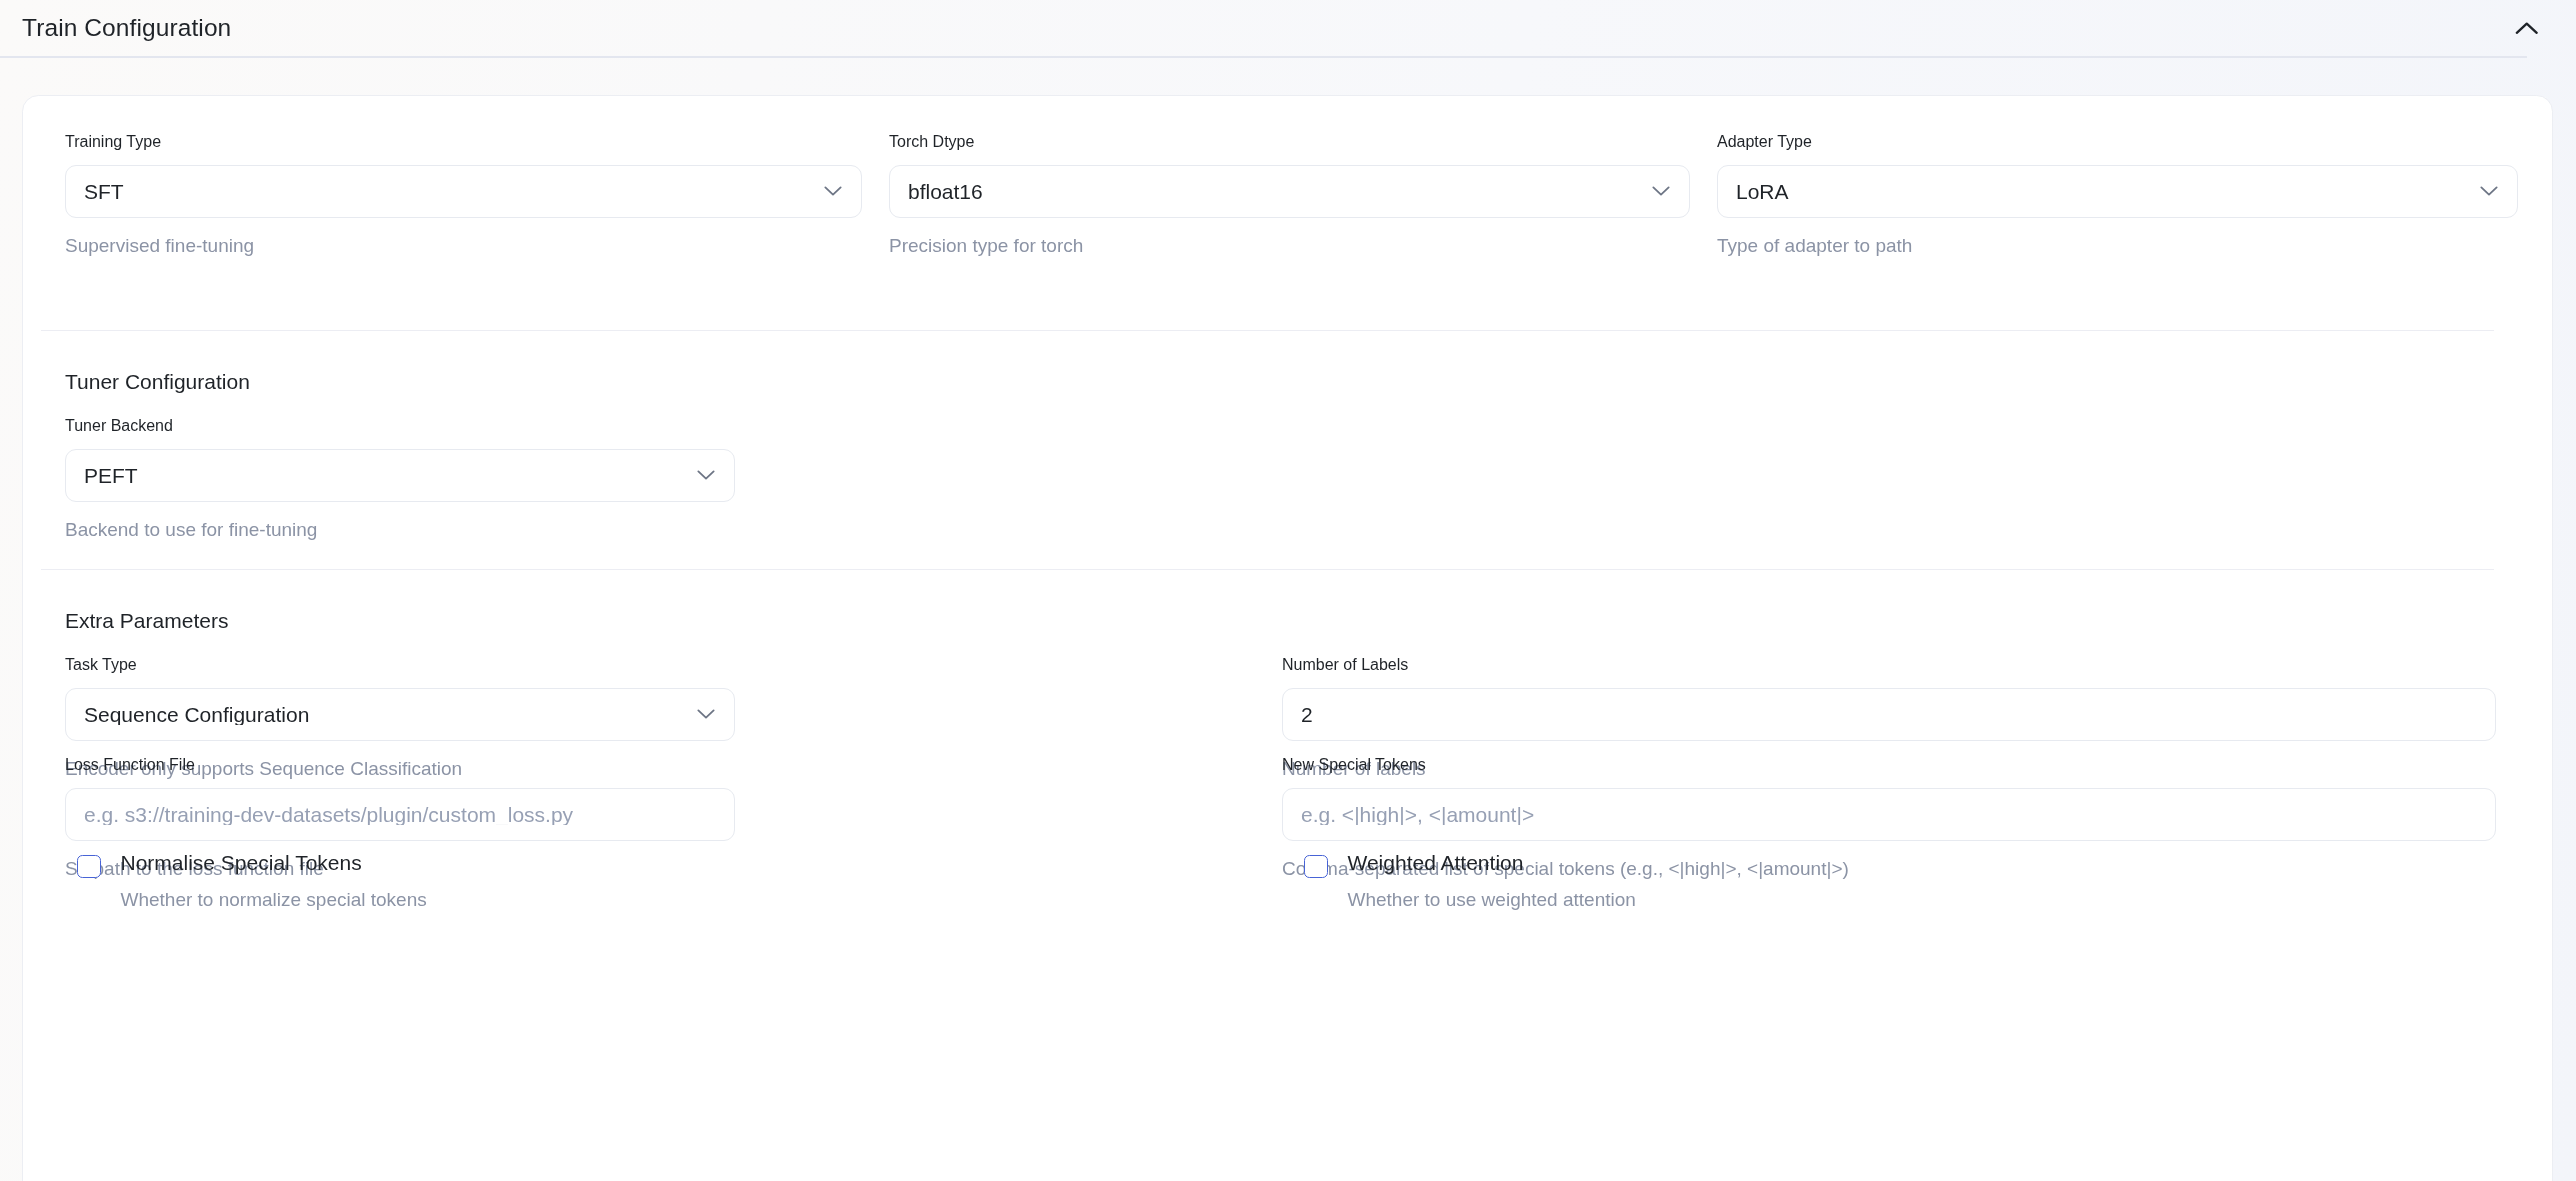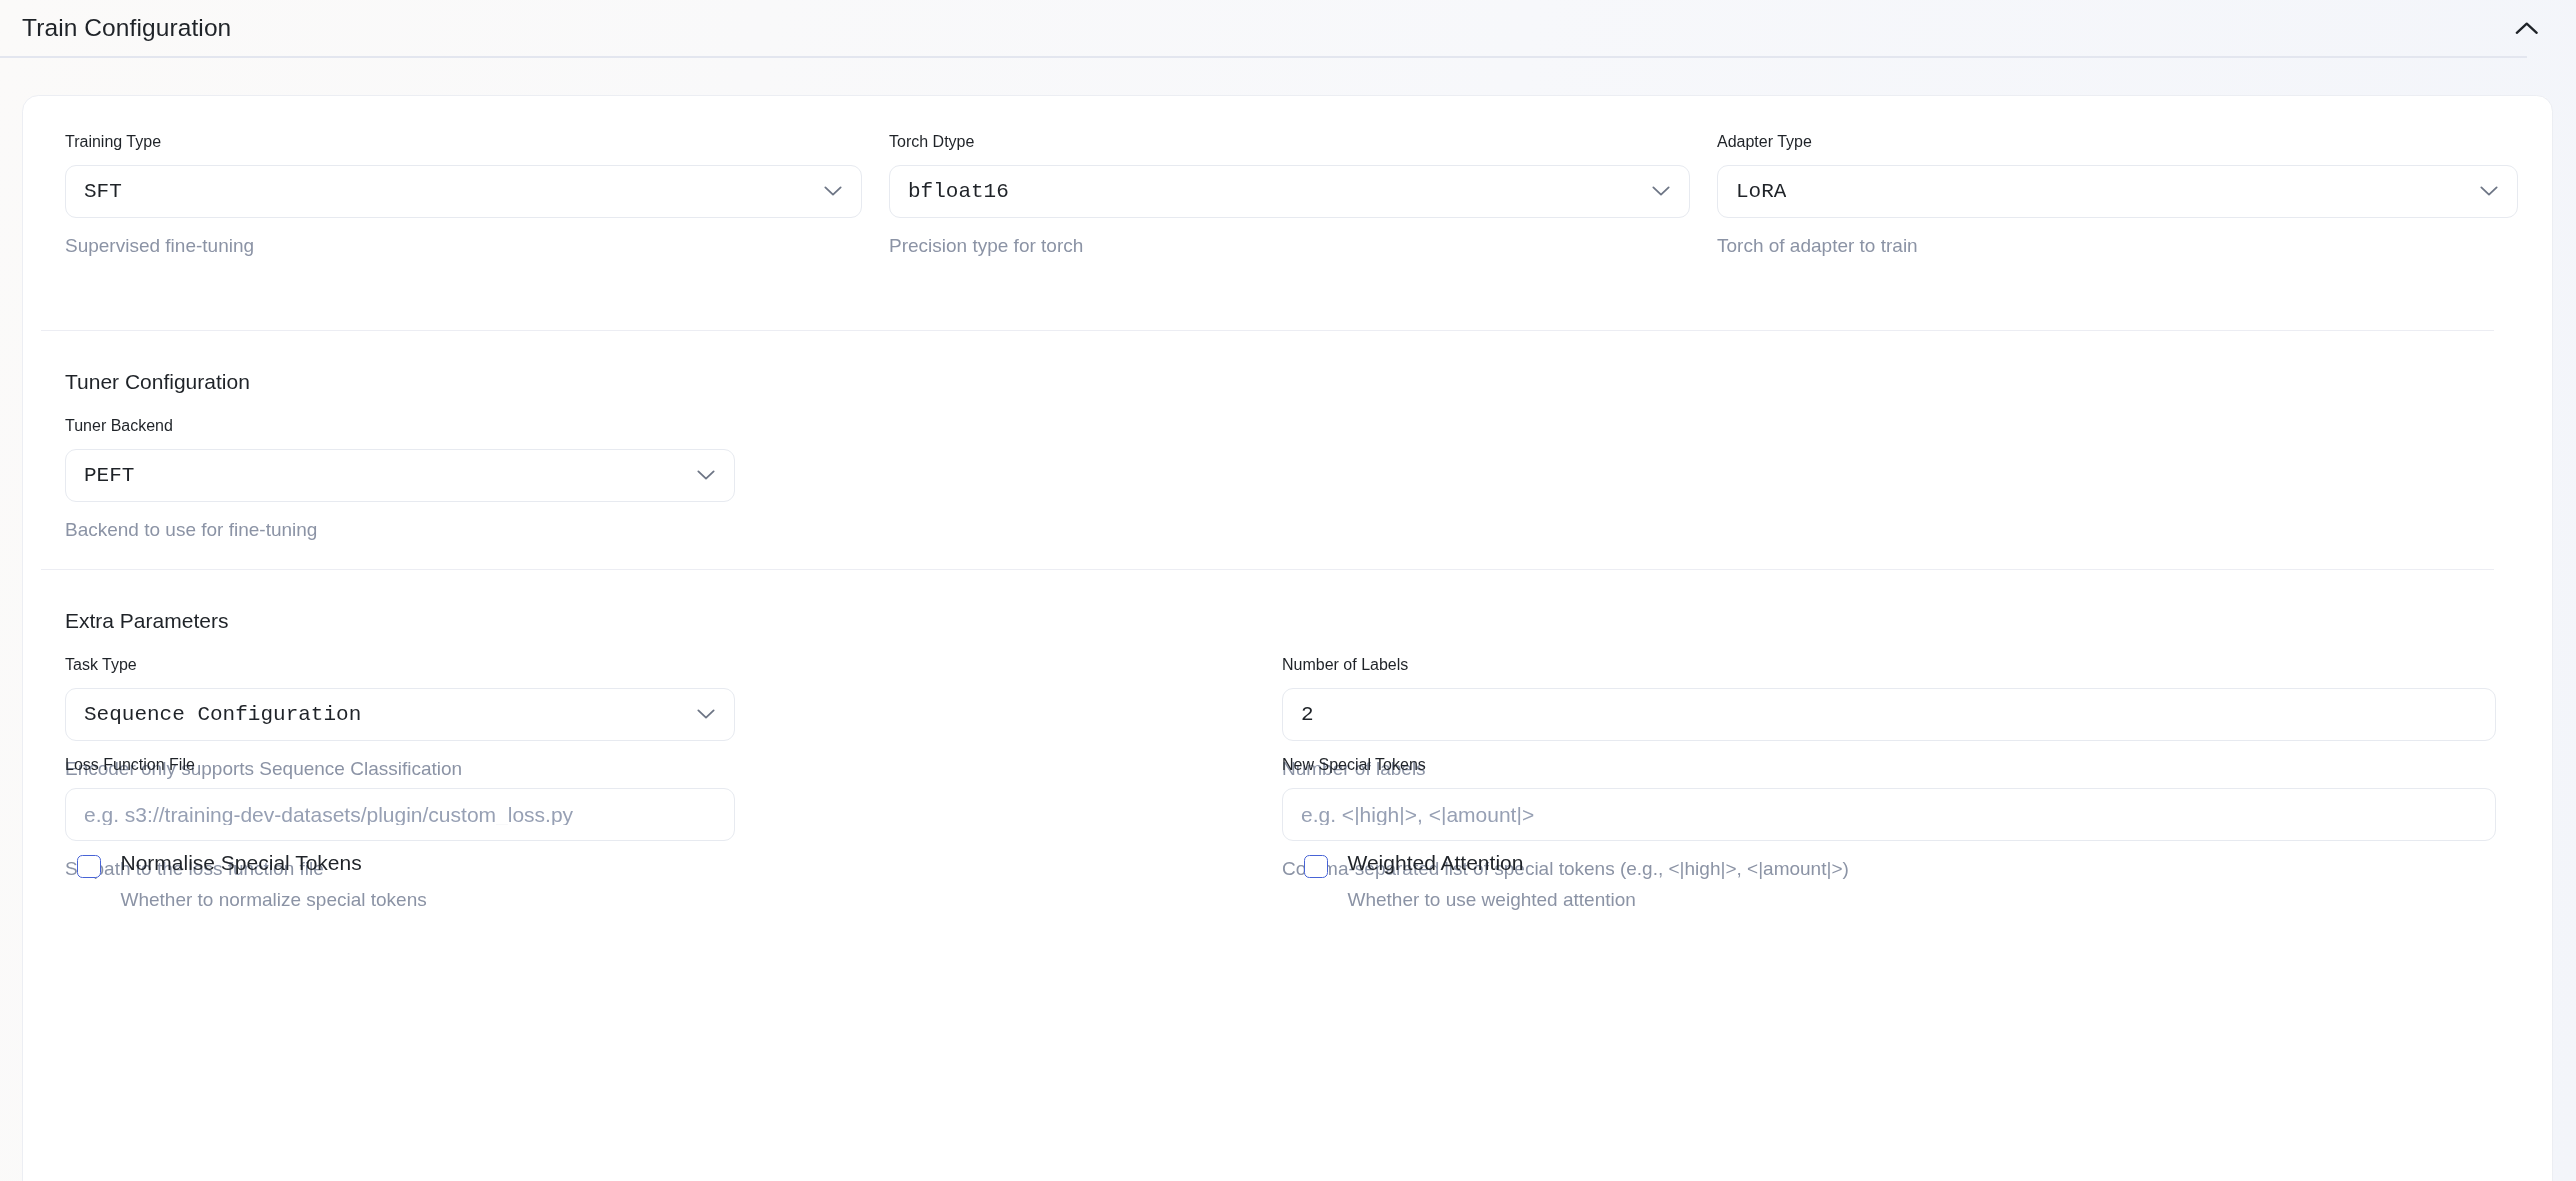--- a/index.html
+++ b/index.html
@@ -90,21 +90,20 @@
   }
   .control.text-input { cursor: text; }
 
   .control .value {
     font-size: 21px;
     color: #1f2328;
     line-height: 1;
     white-space: nowrap;
     overflow: hidden;
     text-overflow: ellipsis;
-    font-family: Liberation Mono, monospace;
   }
   .control .placeholder {
     font-size: 21px;
     color: #97a0b4;
     line-height: 1;
     white-space: nowrap;
     overflow: hidden;
     text-overflow: ellipsis;
   }
   .control .chev {
@@ -220,21 +219,21 @@
     <div class="abs" style="left:1694px; top:38px; width:801px;">
       <span class="label">Adapter Type</span>
       <div class="control">
         <span class="value">LoRA</span>
         <span class="chev">
           <svg width="18" height="11" viewBox="0 0 20 12" fill="none" xmlns="http://www.w3.org/2000/svg">
             <path d="M1.5 1.5L10 9.5L18.5 1.5" stroke="#6d7585" stroke-width="2" stroke-linecap="round" stroke-linejoin="round"></path>
           </svg>
         </span>
       </div>
-      <span class="help">Torch of adapter to train</span>
+      <span class="help">Type of adapter to path</span>
     </div>
 
     <div class="abs divider" style="left:18px; top:234px; width:2453px;"></div>
 
     <div class="abs" style="left:42px; top:275px;">
       <span class="section-title">Tuner Configuration</span>
     </div>
 
     <div class="abs" style="left:42px; top:322px; width:670px;">
       <span class="label">Tuner Backend</span>

